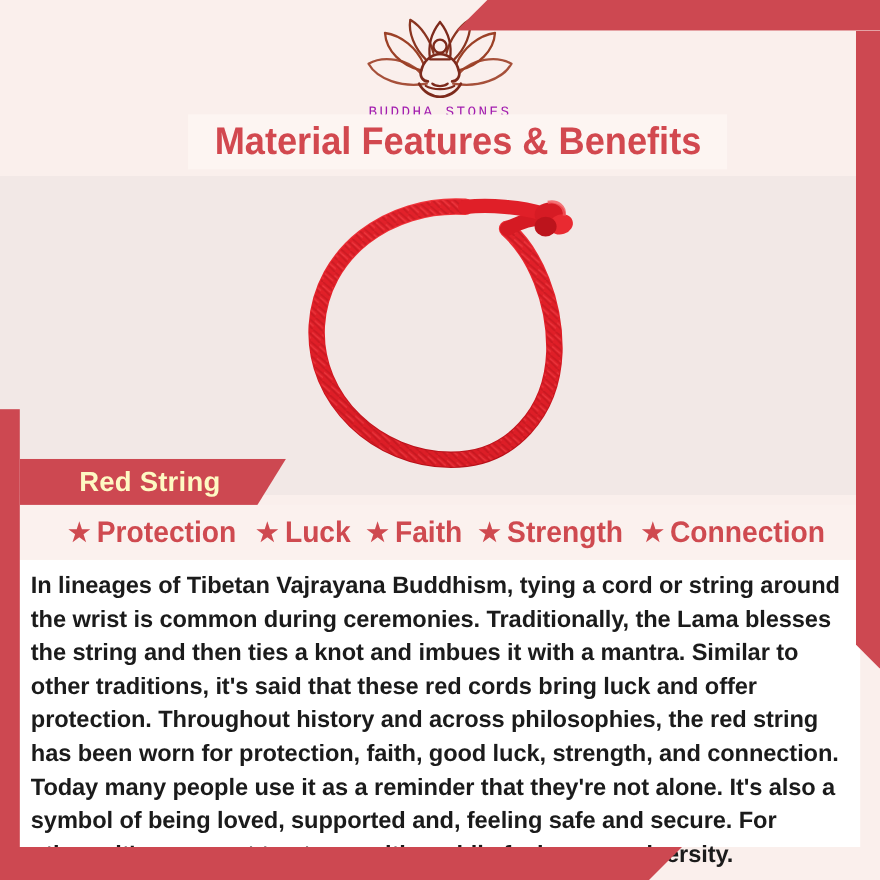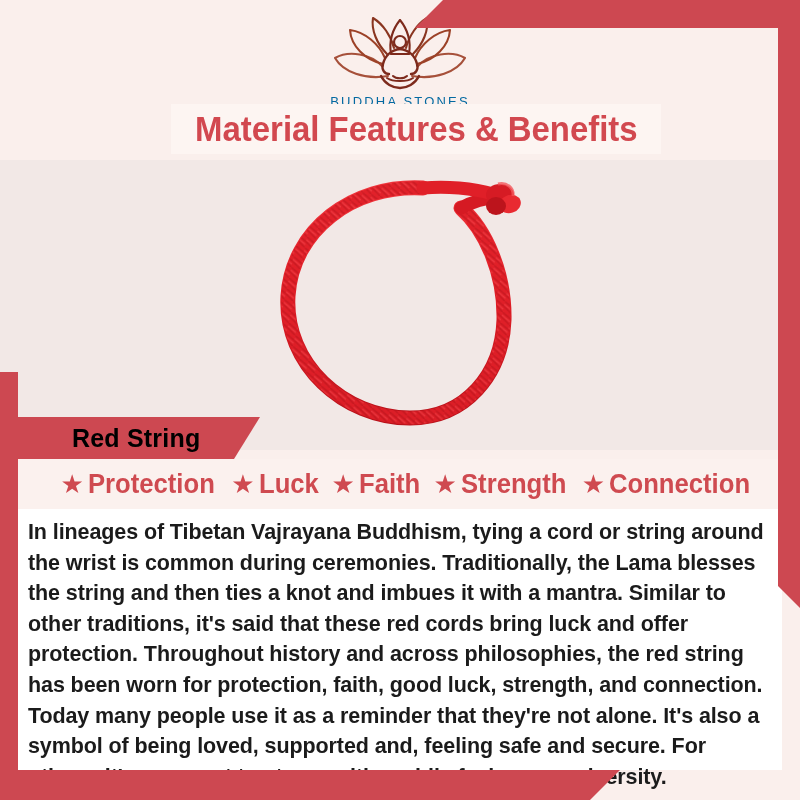--- a/index.html
+++ b/index.html
@@ -72,24 +72,24 @@
     width: 800px;
     text-align: center;
   }
   .logo-mark {
     display: block;
     margin: 0 auto;
   }
   .logo-text {
     display: block;
     margin-top: 2px;
-    font-family: Liberation Sans, sans-serif;
+    font-family: Liberation Mono, monospace;
     font-size: 13px;
     letter-spacing: 2.2px;
-    color: #0369a1;
+    color: #a21caf;
     font-weight: 400;
   }
 
   .title-band {
     position: absolute;
     top: 104px;
     left: 171px;
     width: 490px;
     height: 50px;
     background: #fdf5f2;
@@ -132,21 +132,21 @@
     height: 42px;
     background: #cd4851;
     clip-path: polygon(0 0, 100% 0, calc(100% - 26px) 100%, 0 100%);
     display: flex;
     align-items: center;
   }
   .ribbon-text {
     font-family: "Liberation Sans Narrow", "Liberation Sans", sans-serif;
     font-size: 25px;
     font-weight: bold;
-    color: #000000;
+    color: #fef9c3;
     padding-left: 54px;
     letter-spacing: 0.2px;
     white-space: nowrap;
   }
 
   
   .features {
     position: absolute;
     top: 459px;
     left: 18px;

